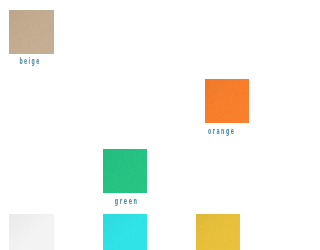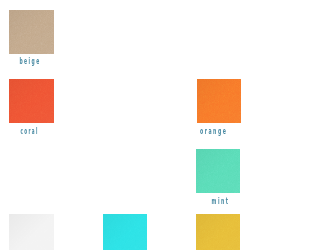--- a/index.html
+++ b/index.html
@@ -56,52 +56,43 @@
       <div class="weave"><svg width="46" height="46">
             <rect width="46" height="46" filter="url(#weaveFx)"></rect>
           </svg></div>
       <div class="sheen"></div>
     </div>
     <div class="chip-label" style="color: rgb(76, 140, 164); top: 47.6px; transform: scaleX(0.558554); left: -0.720311px;">beige</div>
   </div>
 
 
 
-  <div class="swatch-cell" style="left: 9.4px; top: 79.2px;">
-    <div class="chip" style="background: rgb(239, 83, 51); width: 44.4px; height: 44.1px;">
-      <div class="weave"><svg width="46" height="46">
-            <rect width="46" height="46" filter="url(#weaveFx)"></rect>
-          </svg></div>
-      <div class="sheen"></div>
-    </div>
-    <div class="chip-label" style="color: rgb(76, 140, 164); top: 47.6px; transform: scaleX(0.516852); left: 0.639063px;">coral</div>
-  </div>
 
 
-  <div class="swatch-cell" style="left: 189px; top: 79.2px; padding-left: 8px;">
+  <div class="swatch-cell" style="left: 197px; top: 79.2px; padding-left: 8px;">
     <div class="chip" style="background: rgb(248, 120, 41); width: 44.4px; height: 44.1px;">
       <div class="weave"><svg width="46" height="46">
             <rect width="46" height="46" filter="url(#weaveFx)"></rect>
           </svg></div>
       <div class="sheen"></div>
     </div>
     <div class="chip-label" style="color: rgb(76, 140, 164); top: 47.6px; transform: scaleX(0.581271); left: -1.44532px;">orange</div>
   </div>
 
 
-
-  <div class="swatch-cell" style="left: 196.1px; top: 149.1px;">
-    <div class="chip" style="background: rgb(89, 220, 183); width: 44.4px; height: 44.1px;">
+  <div class="swatch-cell" style="left: 102.5px; top: 149.1px;">
+    <div class="chip" style="background: rgb(35, 192, 124); width: 44.4px; height: 44.1px;">
       <div class="weave"><svg width="46" height="46">
             <rect width="46" height="46" filter="url(#weaveFx)"></rect>
           </svg></div>
       <div class="sheen"></div>
     </div>
-    <div class="chip-label" style="color: rgb(76, 140, 164); top: 47.6px; transform: scaleX(0.577488); left: 6.70312px;">mint</div>
+    <div class="chip-label" style="color: rgb(76, 140, 164); top: 47.6px; transform: scaleX(0.605082); left: 2.29375px;">green</div>
   </div>
+
 
   <div class="swatch-cell" style="left: 9.4px; top: 214.2px;">
     <div class="chip" style="background: rgb(243, 243, 243); width: 44.4px; height: 44.1px;">
       <div class="weave"><svg width="46" height="46">
             <rect width="46" height="46" filter="url(#weaveFx)"></rect>
           </svg></div>
       <div class="sheen"></div>
     </div>
   </div>
 

